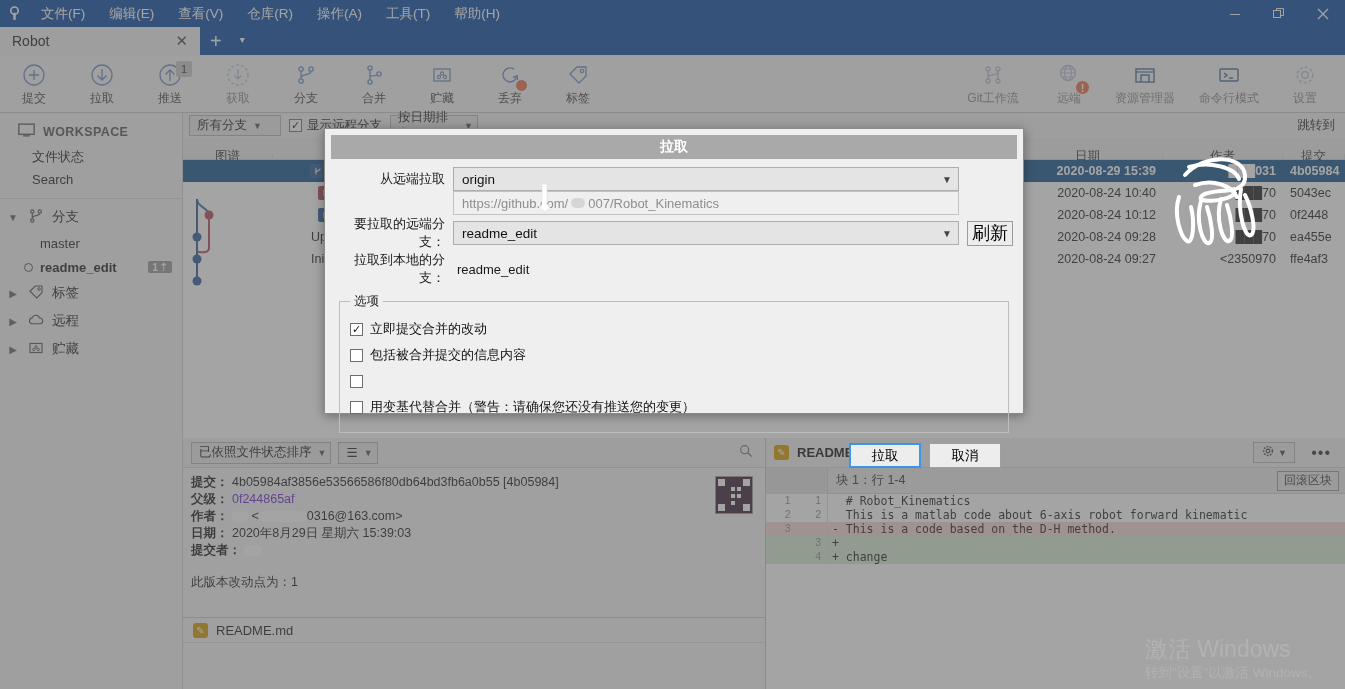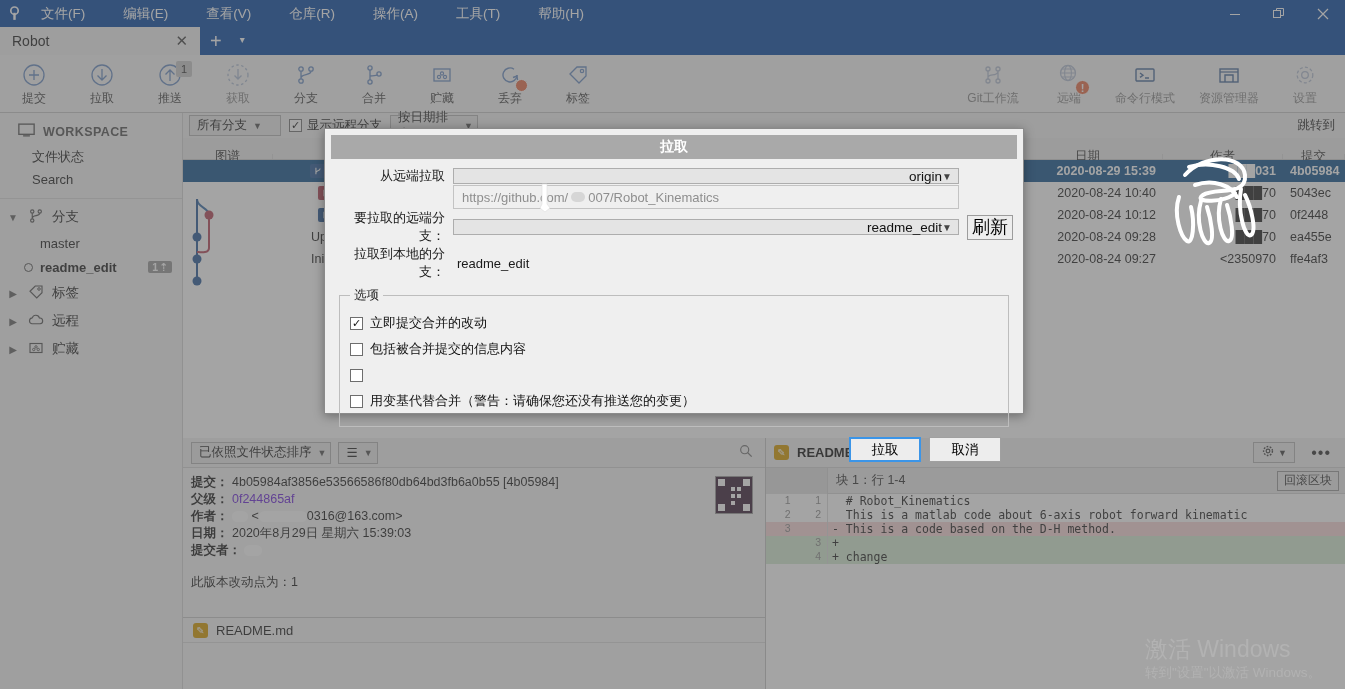--- a/index.html
+++ b/index.html
@@ -16,21 +16,21 @@
     position: absolute; left: 0; top: 0; width: 1345px; height: 689px;
     background: rgba(90,90,90,0.55); z-index: 50; pointer-events: none;
   }
 
   
   .titlebar {
     position: absolute; left:0; top:0; width:1345px; height:27px;
     background:#0b4ba3; color:#fff; display:flex; align-items:center;
   }
   .logo { width:28px; height:27px; display:flex; align-items:center; justify-content:center; }
-  .menubar { display:flex; align-items:center; gap:16px; margin-left:2px; }
+  .menubar { display:flex; align-items:center; gap:2px; margin-left:2px; }
   .menuitem { padding:4px 11px; font-size:13.5px; color:#fff; cursor:default; }
   .wincontrols { position:absolute; right:0; top:0; display:flex; height:27px; }
   .winbtn { width:44px; height:27px; display:flex; align-items:center; justify-content:center;
             color:#fff; font-size:13px; }
 
   
   .tabstrip { position:absolute; left:0; top:27px; width:1345px; height:28px; background:#0b4ba3; display:flex; align-items:flex-end; }
   .tab {
     width:200px; height:28px; background:#f1f1f1; color:#222;
     display:flex; align-items:center; padding:0 8px 0 12px; font-size:14px;
@@ -191,22 +191,22 @@
     box-shadow:0 2px 10px rgba(0,0,0,.35);
   }
   .dlg-title {
     height:24px; background:#a9a9a9; color:#fff; font-size:14px; font-weight:bold;
     display:flex; align-items:center; justify-content:center; margin:6px 6px 0 6px;
   }
   .dlg-body { padding:8px 10px 0 10px; }
   .frow { display:flex; align-items:center; }
   .flbl { width:118px; text-align:right; padding-right:8px; font-size:13px; color:#1a1a1a; }
   .fsel {
-    flex:1; height:16px; background:#e4e4e4; border:1px solid #adadad; display:flex;
-    align-items:center; padding:0 6px 0 8px; font-size:13.5px; color:#111; justify-content:flex-end; cursor:pointer;
+    flex:1; height:24px; background:#e4e4e4; border:1px solid #adadad; display:flex;
+    align-items:center; padding:0 6px 0 8px; font-size:13.5px; color:#111; justify-content:space-between; cursor:pointer;
   }
   .fsel .cc { font-size:10px; color:#444; }
   .furl {
     flex:1; height:24px; background:#efefef; border:1px solid #c3c3c3; display:flex;
     align-items:center; padding:0 8px; font-size:13px; color:#8e8e8e;
   }
   .fbtn { margin-left:8px; height:25px; min-width:46px; border:1px solid #9c9c9c; background:#ededed;
           display:flex; align-items:center; justify-content:center; font-size:18px; cursor:pointer; }
   .fstatic { font-size:13px; color:#1a1a1a; padding-left:4px; }
 
@@ -406,36 +406,36 @@
             <path d="M3.6 10 H18.4 M4.7 6 H17.3 M4.7 14 H17.3" stroke="#b3bed2" stroke-width="1.1" fill="none"></path>
           </svg>
         </span>
         <span class="dotbadge" style="left:40px;top:20px;width:15px;height:15px;font-size:11px;">!</span>
         <span class="tblabel">远端</span>
       </div>
 
       <div class="tbitem wide">
         <span class="tbicon">
           <svg width="24" height="24" viewBox="0 0 24 24">
-            <rect x="3" y="6" width="18" height="12" rx="1" fill="none" stroke="#4a6c9b" stroke-width="1.4"></rect>
-            <path d="M7 10 L10 12.2 L7 14.4 M12 15 H16" stroke="#4a6c9b" stroke-width="1.4" fill="none"></path>
-          </svg>
-        </span>
-        <span class="tblabel">命令行模式</span>
-      </div>
-
-      <div class="tbitem wide">
-        <span class="tbicon">
-          <svg width="24" height="24" viewBox="0 0 24 24">
             <rect x="3" y="6" width="18" height="13" fill="none" stroke="#4a6c9b" stroke-width="1.4"></rect>
             <path d="M8 19 V12 H16 V19" fill="none" stroke="#4a6c9b" stroke-width="1.4"></path>
             <path d="M3 9 H21" stroke="#4a6c9b" stroke-width="1.2"></path>
           </svg>
         </span>
         <span class="tblabel">资源管理器</span>
+      </div>
+
+      <div class="tbitem wide">
+        <span class="tbicon">
+          <svg width="24" height="24" viewBox="0 0 24 24">
+            <rect x="3" y="6" width="18" height="12" rx="1" fill="none" stroke="#4a6c9b" stroke-width="1.4"></rect>
+            <path d="M7 10 L10 12.2 L7 14.4 M12 15 H16" stroke="#4a6c9b" stroke-width="1.4" fill="none"></path>
+          </svg>
+        </span>
+        <span class="tblabel">命令行模式</span>
       </div>
 
       <div class="tbitem">
         <span class="tbicon">
           <svg width="24" height="24" viewBox="0 0 24 24">
             <circle cx="12" cy="12" r="3.3" fill="none" stroke="#b3bed2" stroke-width="1.3"></circle>
             <circle cx="12" cy="12" r="7.8" fill="none" stroke="#b3bed2" stroke-width="1.3" stroke-dasharray="3 2.2"></circle>
           </svg>
         </span>
         <span class="tblabel">设置</span>

